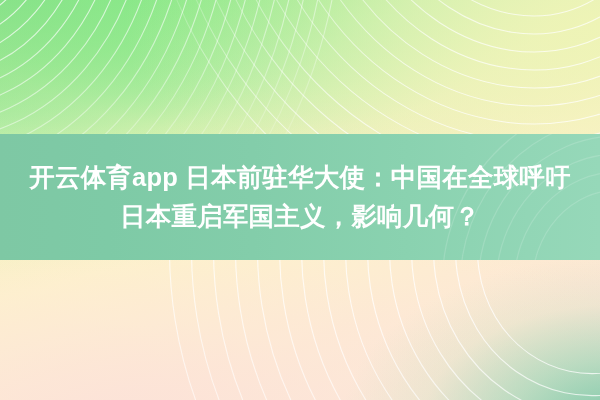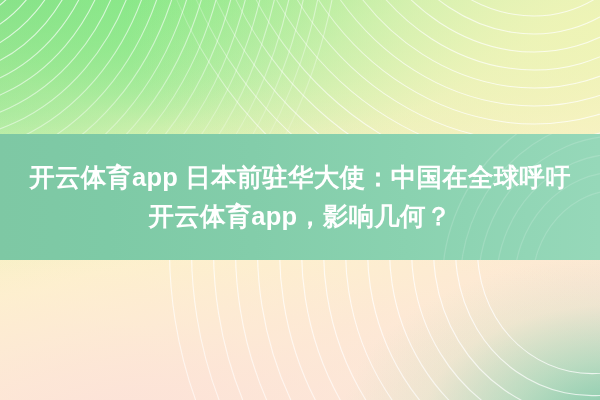--- a/index.html
+++ b/index.html
@@ -264,16 +264,16 @@
         <ellipse cx="596" cy="246" rx="360" ry="370" transform="rotate(12 596 246)"></ellipse>
         <ellipse cx="596" cy="246" rx="382" ry="392" transform="rotate(12 596 246)"></ellipse>
         <ellipse cx="596" cy="246" rx="404" ry="414" transform="rotate(12 596 246)"></ellipse>
         <ellipse cx="596" cy="246" rx="426" ry="436" transform="rotate(12 596 246)"></ellipse>
       </g>
     </svg>
   </div>
 
   <div class="headline">
     <div class="line">开云体育app 日本前驻华大使：中国在全球呼吁</div>
-    <div class="line">开云体育app，影响几何？</div>
+    <div class="line">日本重启军国主义，影响几何？</div>
   </div>
 
 </div>
 
 </body></html>

